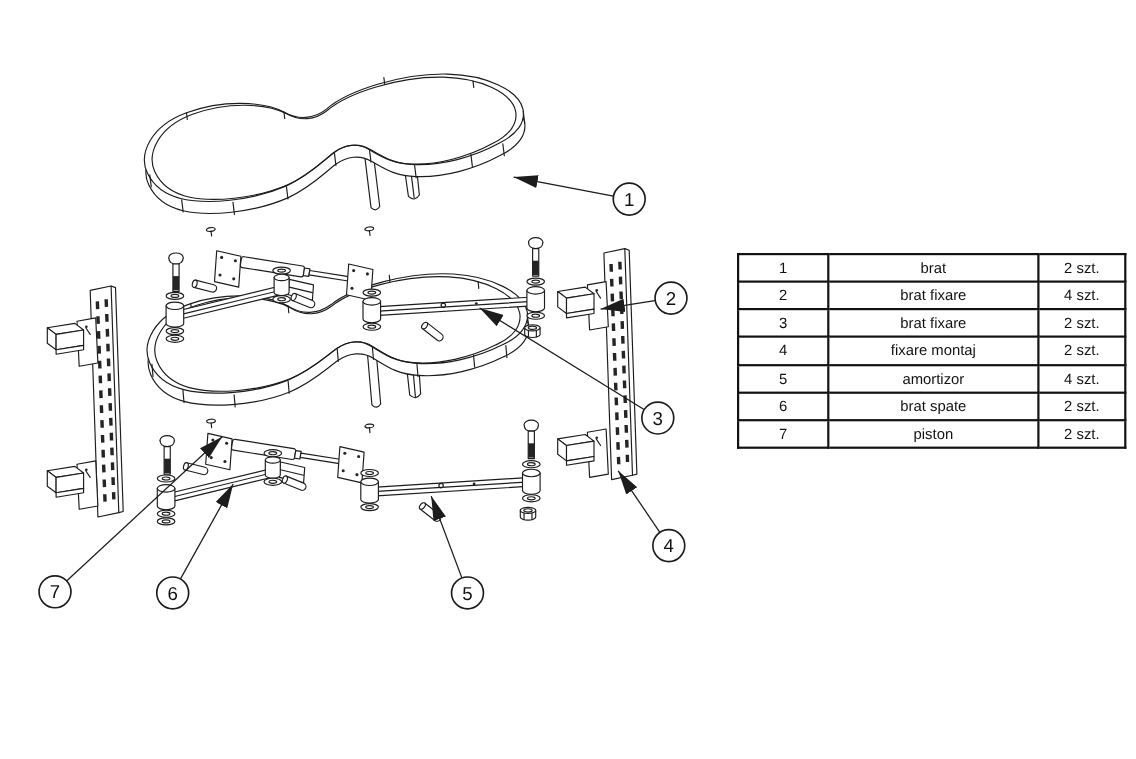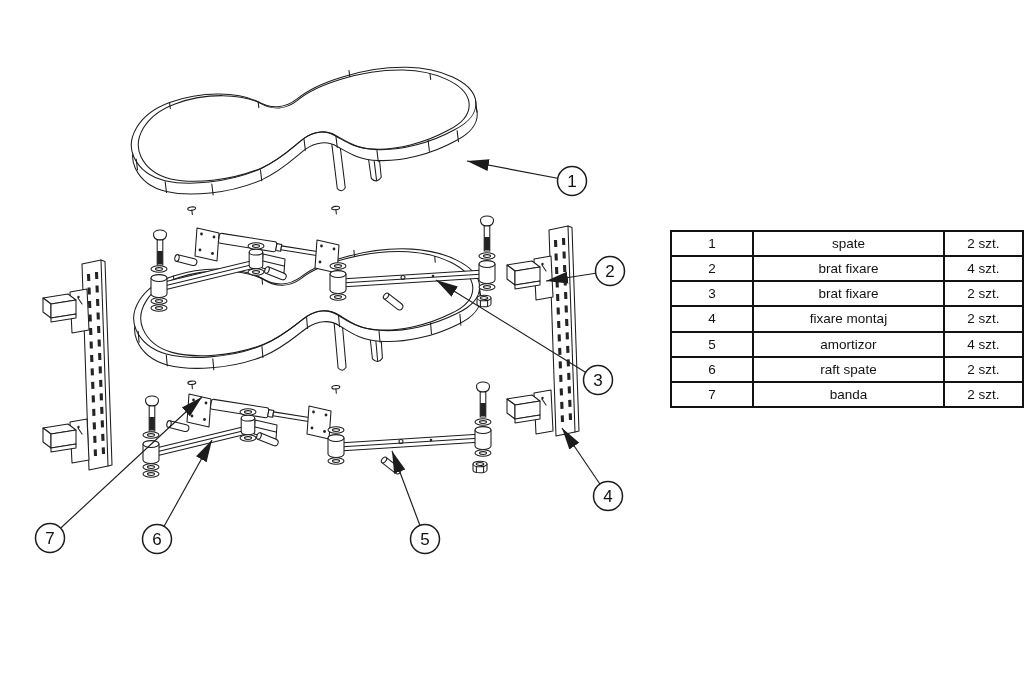--- a/index.html
+++ b/index.html
@@ -235,21 +235,21 @@
 
 <table id="parts-table">
   <colgroup>
         <col class="c-no">
         <col class="c-name">
         <col class="c-qty">
       </colgroup>
   <tbody>
     <tr>
       <td>1</td>
-      <td>spate</td>
+      <td>brat</td>
       <td>2 szt.</td>
     </tr>
     <tr>
       <td>2</td>
       <td>brat fixare</td>
       <td>4 szt.</td>
     </tr>
     <tr>
       <td>3</td>
       <td>brat fixare</td>
@@ -260,24 +260,24 @@
       <td>fixare montaj</td>
       <td>2 szt.</td>
     </tr>
     <tr>
       <td>5</td>
       <td>amortizor</td>
       <td>4 szt.</td>
     </tr>
     <tr>
       <td>6</td>
-      <td>raft spate</td>
+      <td>brat spate</td>
       <td>2 szt.</td>
     </tr>
     <tr>
       <td>7</td>
-      <td>banda</td>
+      <td>piston</td>
       <td>2 szt.</td>
     </tr>
   </tbody>
 </table>
 
 </div>
 
 </body></html>

